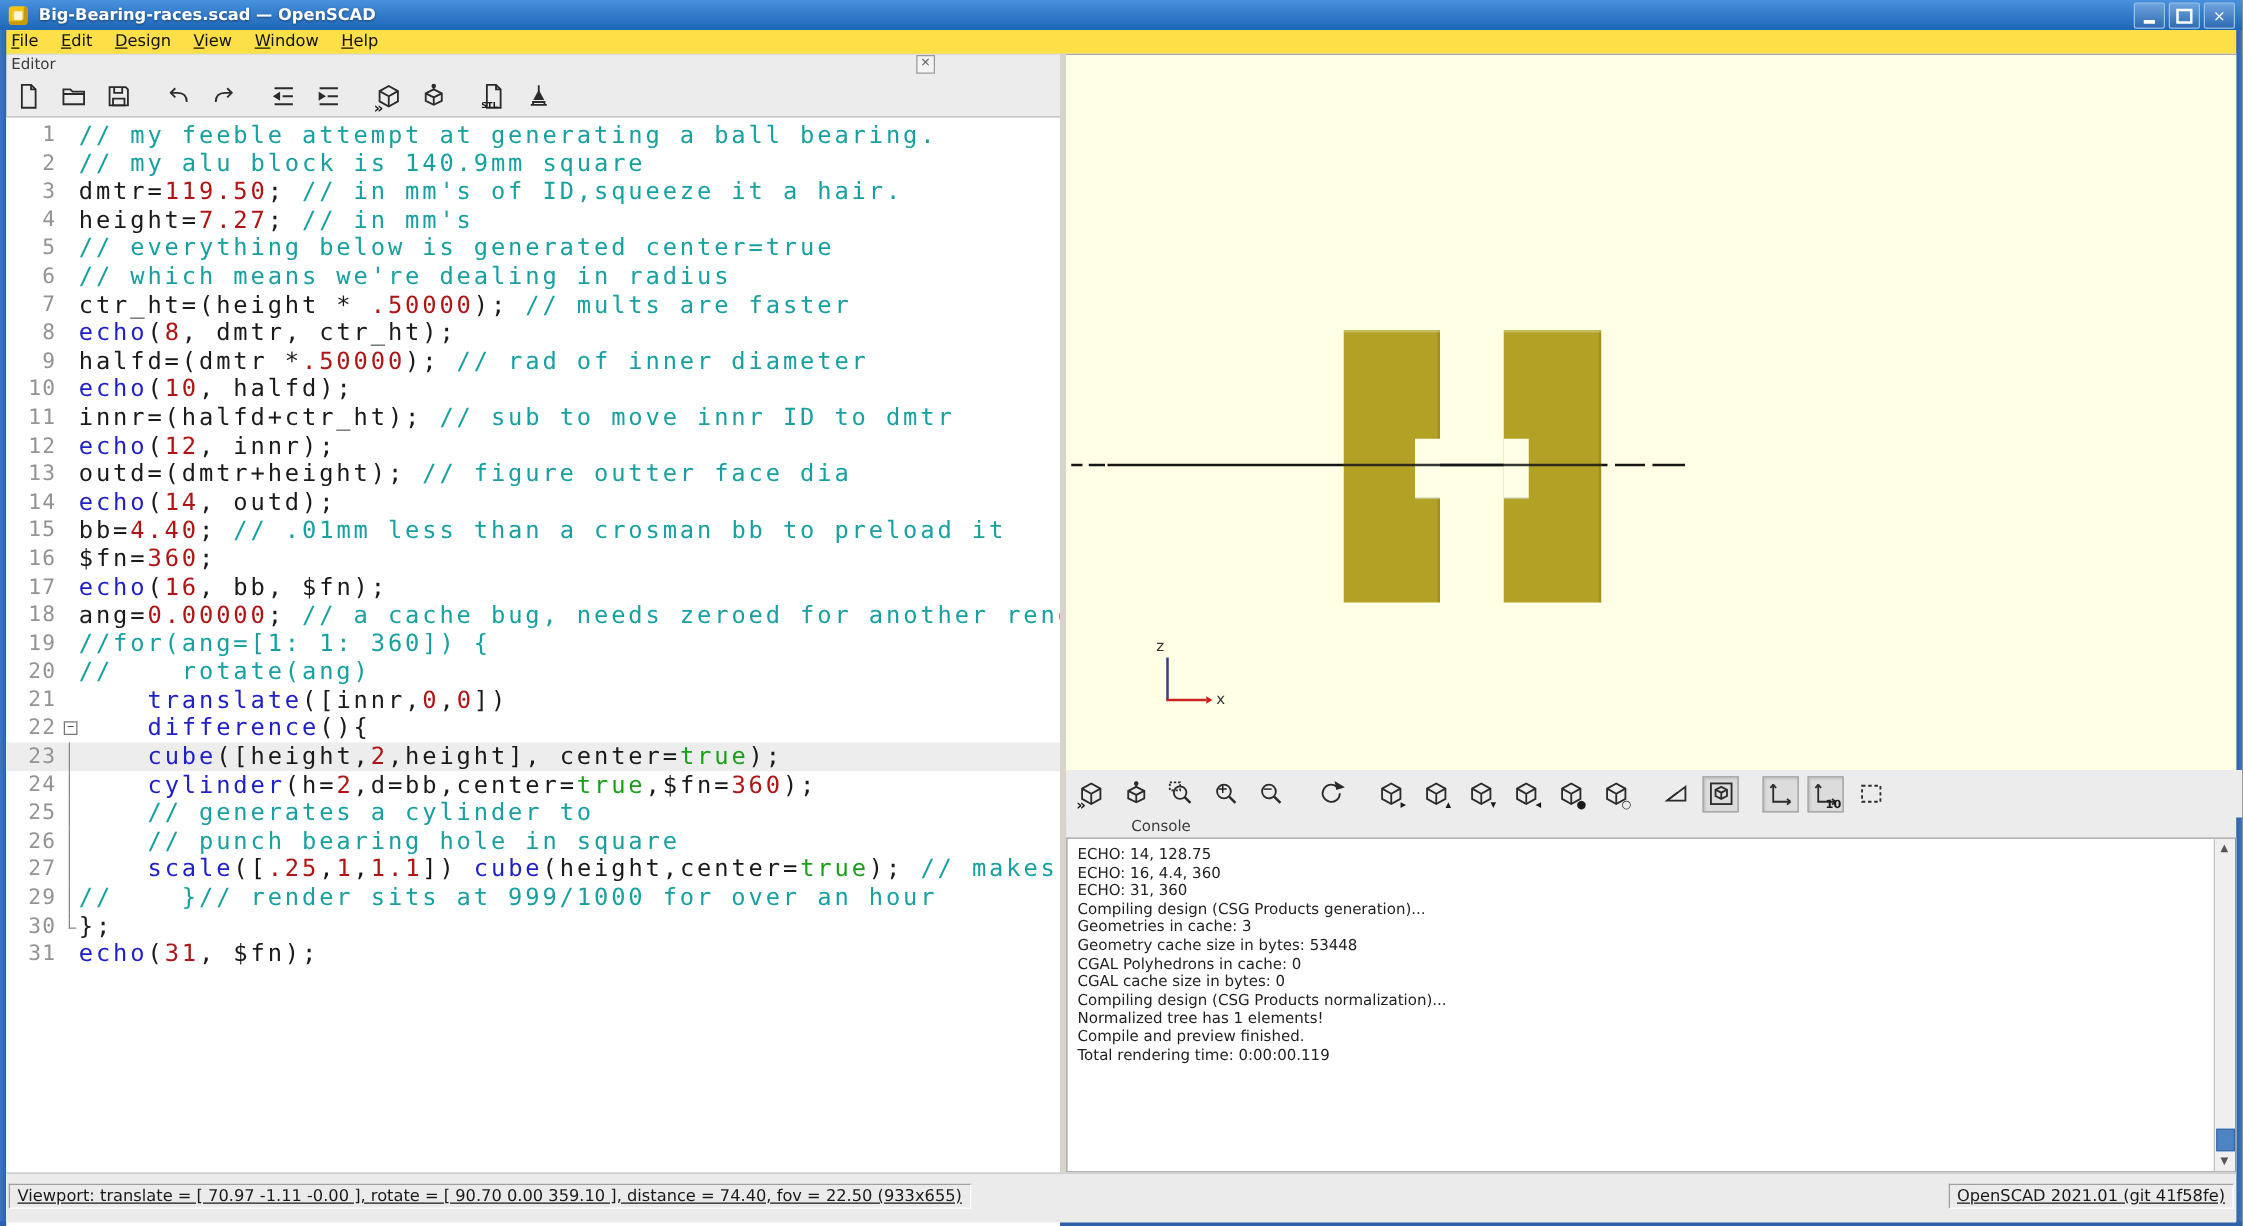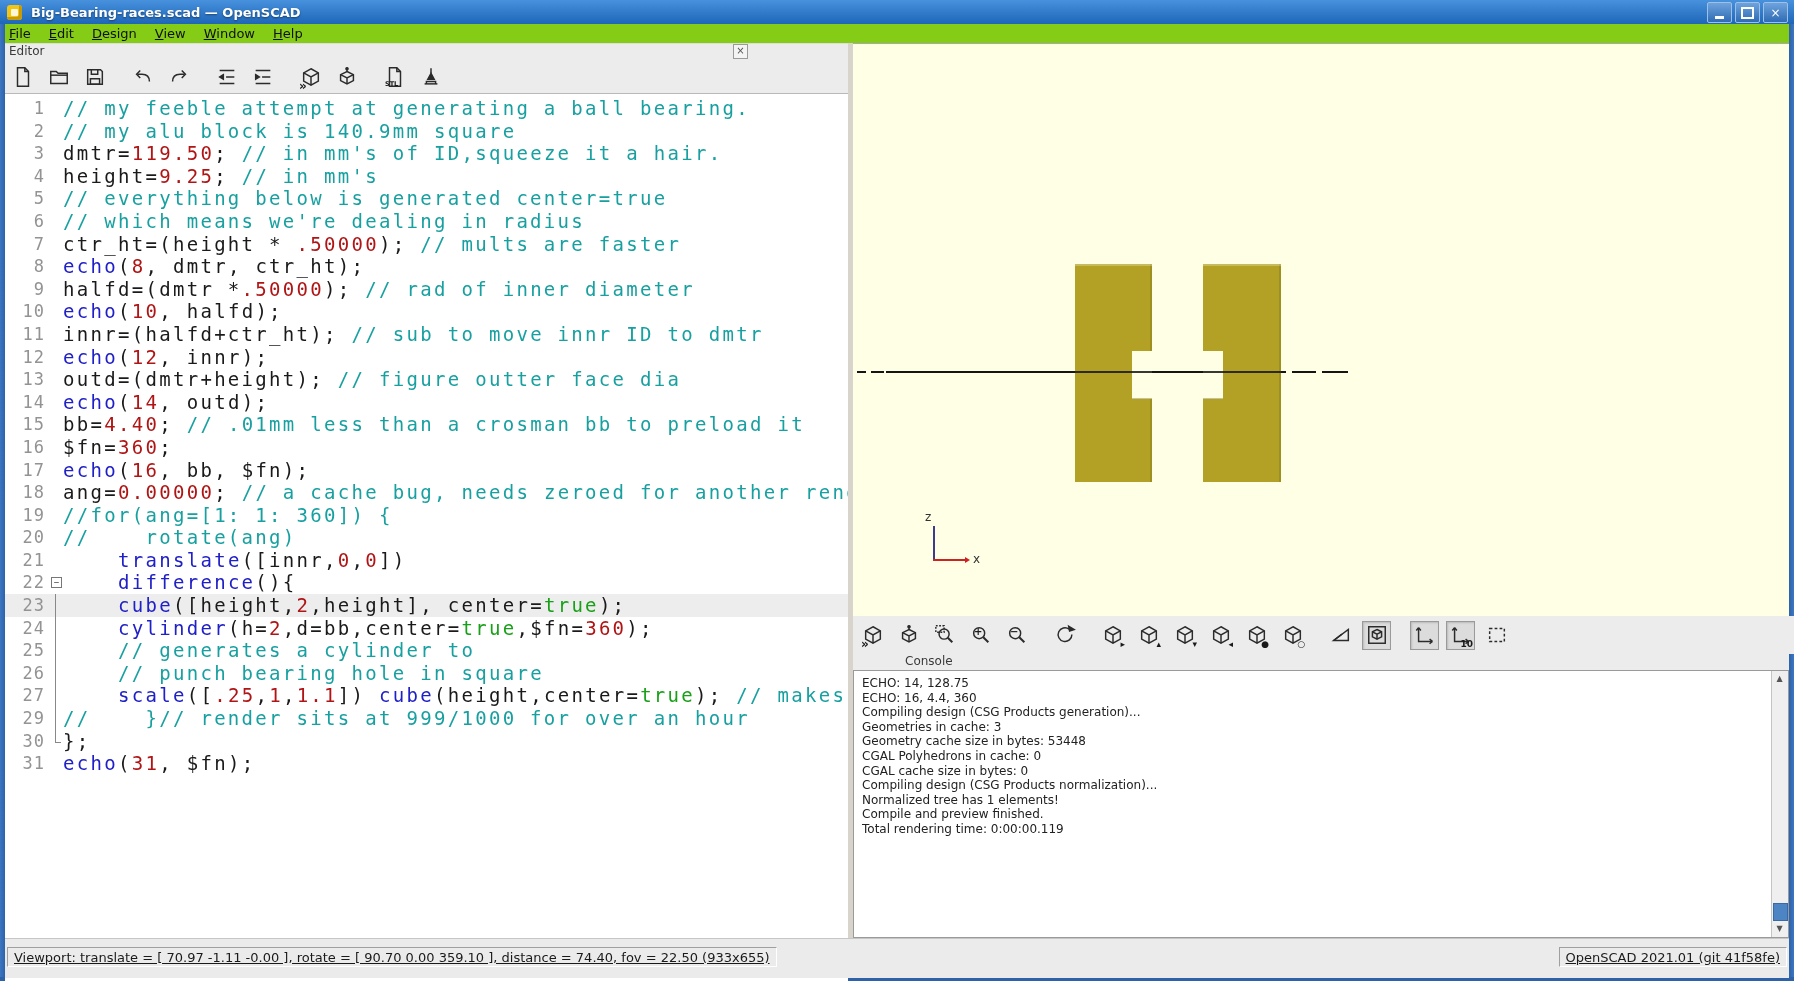--- a/index.html
+++ b/index.html
@@ -12,21 +12,21 @@
   .appicon{width:15px;height:15px;margin-left:7px;border-radius:3px;background:#f2c511;
     box-shadow:inset -3px -3px 0 #c79a0b;position:relative;}
   .appicon::after{content:"";position:absolute;left:4px;top:4px;width:7px;height:7px;background:#fdf6d8;border-radius:1px;}
   .title{color:#fff;font-weight:bold;font-size:13px;margin-left:9px;text-shadow:0 1px 2px rgba(0,0,0,.45);}
   .winbtns{position:absolute;right:6px;top:2px;display:flex;gap:3px;}
   .wbtn{width:23px;height:19px;background:linear-gradient(#6ea3dd,#2f6cb4);border:1px solid #9dc0e6;border-radius:2px;
     color:#fff;font-size:12px;display:flex;align-items:center;justify-content:center;}
   .wbtn .bar{width:9px;height:3px;background:#fff;margin-top:9px;}
   .wbtn .box{width:9px;height:8px;border:2px solid #fff;}
 
-  .menubar{position:absolute;left:0;top:24px;width:1794px;height:19px;background:#84cc16;
+  .menubar{position:absolute;left:0;top:24px;width:1794px;height:19px;background:#fde047;
     border-bottom:1px solid #dcdcdc;display:flex;align-items:center;font-size:13px;color:#111;}
   .menu-item{padding:1px 9px;} .menu-item .u{text-decoration:underline;}
 
   .edge-l{position:absolute;left:0;top:24px;width:5px;height:957px;background:linear-gradient(90deg,#3c77c2,#2d62a8);}
   .edge-r{position:absolute;left:1789px;top:24px;width:5px;height:957px;background:linear-gradient(90deg,#2d62a8,#3c77c2);}
   .edge-b{position:absolute;left:0;top:977px;width:1794px;height:4px;background:#2d62a8;}
 
   
   .editor-panel{position:absolute;left:5px;top:43px;width:843px;height:963px;display:flex;flex-direction:column;}
   .dock-head{height:16px;font-size:12px;color:#3a3a3a;padding:1px 4px;position:relative;}
@@ -271,21 +271,21 @@
         <div class="tbtn" data-sym="plumb">
           <svg class="ig" viewBox="0 0 24 24">
             <use href="#s-plumb"></use>
           </svg>
         </div>
       </div>
     <div class="code-wrap" id="codearea">
         <div class="code-line"><span class="ln">1</span><span class="foldcol"></span><span class="src"><span class="tok-c">// my feeble attempt at generating a ball bearing.</span></span></div>
         <div class="code-line"><span class="ln">2</span><span class="foldcol"></span><span class="src"><span class="tok-c">// my alu block is 140.9mm square</span></span></div>
         <div class="code-line"><span class="ln">3</span><span class="foldcol"></span><span class="src"><span class="tok-d">dmtr=</span><span class="tok-n">119.50</span><span class="tok-d">; </span><span class="tok-c">// in mm's of ID,squeeze it a hair.</span></span></div>
-        <div class="code-line"><span class="ln">4</span><span class="foldcol"></span><span class="src"><span class="tok-d">height=</span><span class="tok-n">9.25</span><span class="tok-d">; </span><span class="tok-c">// in mm's</span></span></div>
+        <div class="code-line"><span class="ln">4</span><span class="foldcol"></span><span class="src"><span class="tok-d">height=</span><span class="tok-n">7.27</span><span class="tok-d">; </span><span class="tok-c">// in mm's</span></span></div>
         <div class="code-line"><span class="ln">5</span><span class="foldcol"></span><span class="src"><span class="tok-c">// everything below is generated center=true</span></span></div>
         <div class="code-line"><span class="ln">6</span><span class="foldcol"></span><span class="src"><span class="tok-c">// which means we're dealing in radius</span></span></div>
         <div class="code-line"><span class="ln">7</span><span class="foldcol"></span><span class="src"><span class="tok-d">ctr_ht=(height * </span><span class="tok-n">.50000</span><span class="tok-d">); </span><span class="tok-c">// mults are faster</span></span></div>
         <div class="code-line"><span class="ln">8</span><span class="foldcol"></span><span class="src"><span class="tok-k">echo</span><span class="tok-d">(</span><span class="tok-n">8</span><span class="tok-d">, dmtr, ctr_ht);</span></span></div>
         <div class="code-line"><span class="ln">9</span><span class="foldcol"></span><span class="src"><span class="tok-d">halfd=(dmtr *</span><span class="tok-n">.50000</span><span class="tok-d">); </span><span class="tok-c">// rad of inner diameter</span></span></div>
         <div class="code-line"><span class="ln">10</span><span class="foldcol"></span><span class="src"><span class="tok-k">echo</span><span class="tok-d">(</span><span class="tok-n">10</span><span class="tok-d">, halfd);</span></span></div>
         <div class="code-line"><span class="ln">11</span><span class="foldcol"></span><span class="src"><span class="tok-d">innr=(halfd+ctr_ht); </span><span class="tok-c">// sub to move innr ID to dmtr</span></span></div>
         <div class="code-line"><span class="ln">12</span><span class="foldcol"></span><span class="src"><span class="tok-k">echo</span><span class="tok-d">(</span><span class="tok-n">12</span><span class="tok-d">, innr);</span></span></div>
         <div class="code-line"><span class="ln">13</span><span class="foldcol"></span><span class="src"><span class="tok-d">outd=(dmtr+height); </span><span class="tok-c">// figure outter face dia</span></span></div>
         <div class="code-line"><span class="ln">14</span><span class="foldcol"></span><span class="src"><span class="tok-k">echo</span><span class="tok-d">(</span><span class="tok-n">14</span><span class="tok-d">, outd);</span></span></div>
@@ -434,20 +434,21 @@
 
     <div class="console-head">
       <span class="lbl">Console</span>
       <span class="console-close">×</span>
     </div>
 
     <div class="console-box">
       <div class="console-lines" id="consolelines">
           <div>ECHO: 14, 128.75</div>
           <div>ECHO: 16, 4.4, 360</div>
+          <div>ECHO: 31, 360</div>
           <div>Compiling design (CSG Products generation)...</div>
           <div>Geometries in cache: 3</div>
           <div>Geometry cache size in bytes: 53448</div>
           <div>CGAL Polyhedrons in cache: 0</div>
           <div>CGAL cache size in bytes: 0</div>
           <div>Compiling design (CSG Products normalization)...</div>
           <div>Normalized tree has 1 elements!</div>
           <div>Compile and preview finished.</div>
           <div>Total rendering time: 0:00:00.119</div>
         </div>

